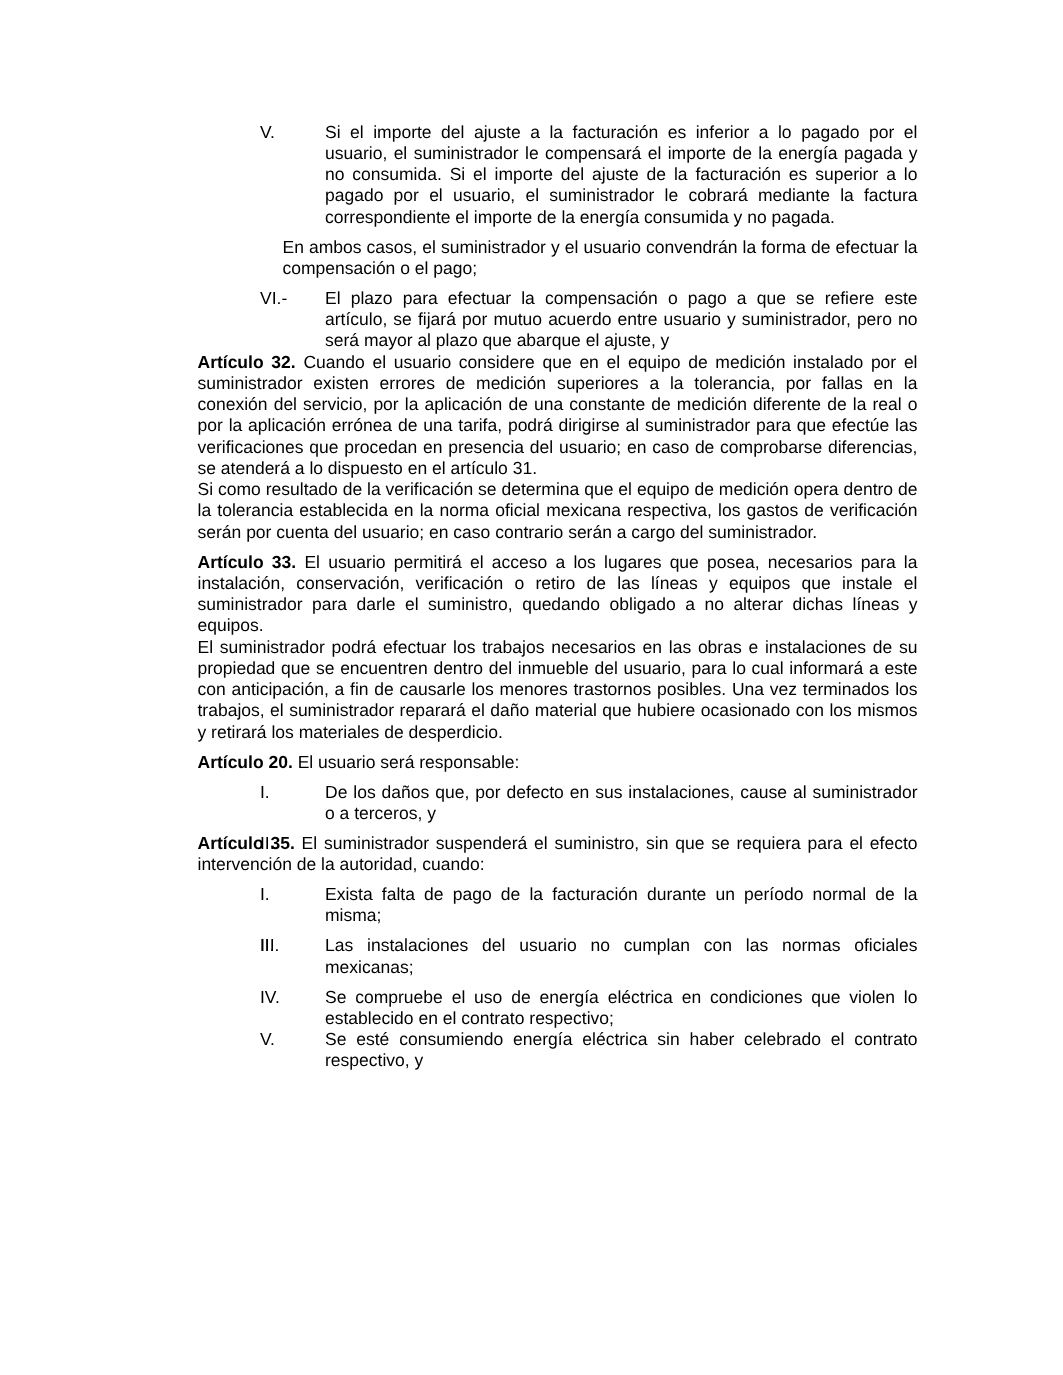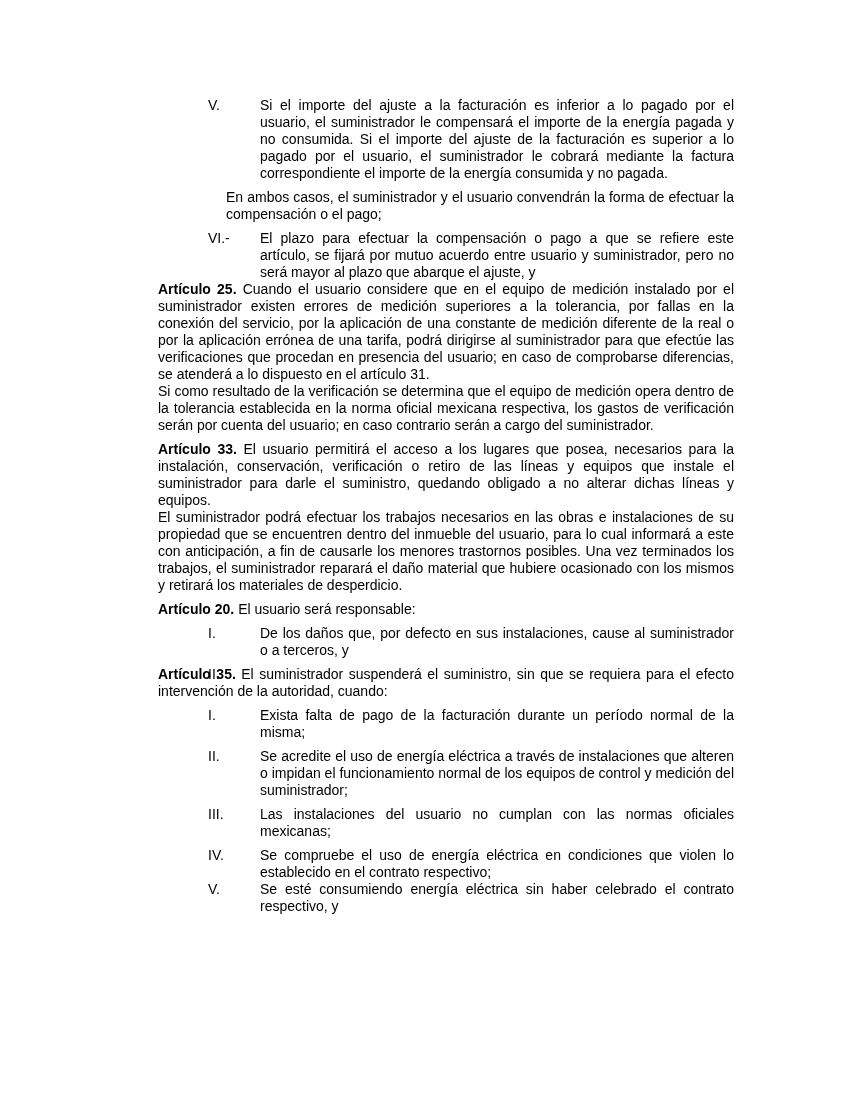--- a/index.html
+++ b/index.html
@@ -63,21 +63,21 @@
       <span>En ambos casos, el suministrador y el usuario convendrán la forma de efectuar la compensación o el pago;</span>
     </div>
 
     <div class="block li tight">
       <span class="num">VI.-</span>
       <span>El plazo para efectuar la compensación o pago a que se refiere este artículo, se fijará por mutuo acuerdo entre usuario y suministrador, pero no será mayor al plazo que abarque el ajuste, y</span>
     </div>
 
 
     <div class="block tight">
-      <span class="lead">Artículo 25.</span>
+      <span class="lead">Artículo 32.</span>
       <span>Cuando el usuario considere que en el equipo de medición instalado por el suministrador existen errores de medición superiores a la tolerancia, por fallas en la conexión del servicio, por la aplicación de una constante de medición diferente de la real o por la aplicación errónea de una tarifa, podrá dirigirse al suministrador para que efectúe las verificaciones que procedan en presencia del usuario; en caso de comprobarse diferencias, se atenderá a lo dispuesto en el artículo 31.</span>
     </div>
 
     <div class="block">
       <span>Si como resultado de la verificación se determina que el equipo de medición opera dentro de la tolerancia establecida en la norma oficial mexicana respectiva, los gastos de verificación serán por cuenta del usuario; en caso contrario serán a cargo del suministrador.</span>
     </div>
 
     <div class="block tight">
       <span class="lead">Artículo 33.</span>
       <span>El usuario permitirá el acceso a los lugares que posea, necesarios para la instalación, conservación, verificación o retiro de las líneas y equipos que instale el suministrador para darle el suministro, quedando obligado a no alterar dichas líneas y equipos.</span>
@@ -106,21 +106,20 @@
       <span>El suministrador suspenderá el suministro, sin que se requiera para el efecto intervención de la autoridad, cuando:</span>
     </div>
 
     <div class="block li">
       <span class="num">I.</span>
       <span>Exista falta de pago de la facturación durante un período normal de la misma;</span>
     </div>
 
     <div class="block li">
       <span class="num">II.</span>
-      <span>Se acredite el uso de energía eléctrica a través de instalaciones que alteren o impidan el funcionamiento normal de los equipos de control y medición del suministrador;</span>
     </div>
 
     <div class="block li">
       <span class="num">III.</span>
       <span>Las instalaciones del usuario no cumplan con las normas oficiales mexicanas;</span>
     </div>
 
     <div class="block li tight">
       <span class="num">IV.</span>
       <span>Se compruebe el uso de energía eléctrica en condiciones que violen lo establecido en el contrato respectivo;</span>

